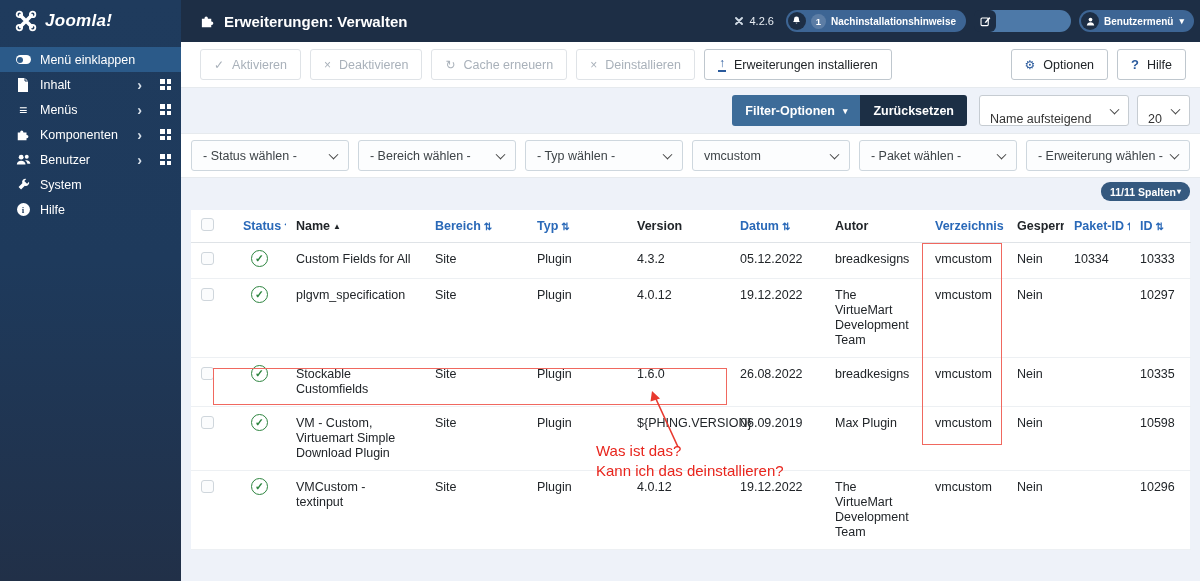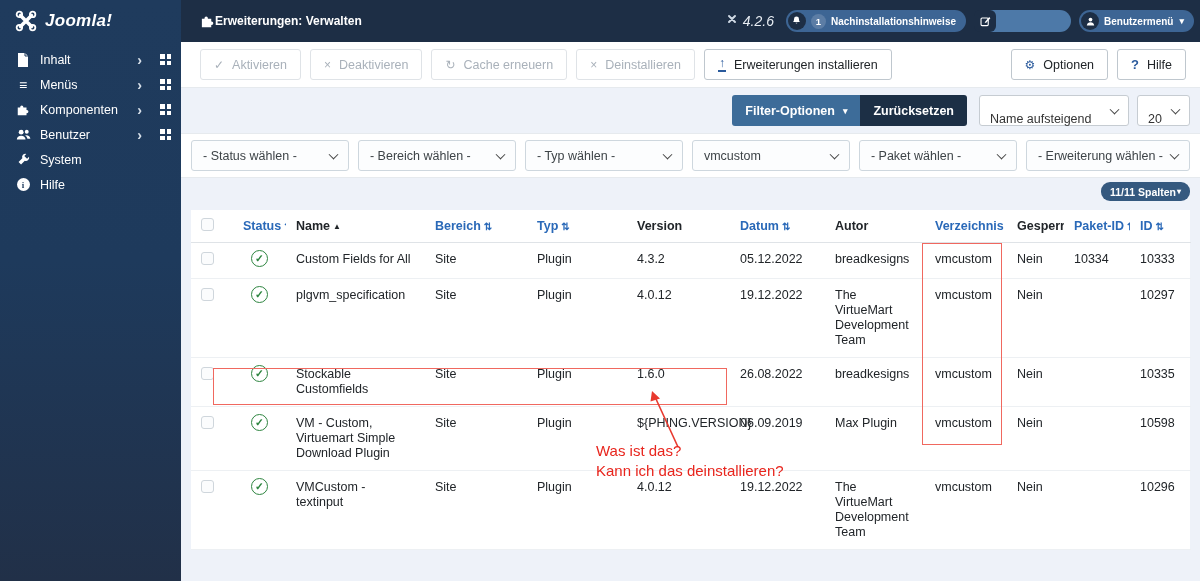--- a/index.html
+++ b/index.html
@@ -27,23 +27,23 @@
   .mi-grid::before { content:""; position: absolute; left: 0; right: 0; top: 4.5px; height: 2px; background: #1e3a5c; }
   .mi-grid::after  { content:""; position: absolute; top: 0; bottom: 0; left: 4.5px; width: 2px; background: #1e3a5c; }
   .toggle-pill { width: 15px; height: 9px; border-radius: 5px; background: #fff; position: relative; }
   .toggle-pill::before { content:""; position: absolute; left: 1.5px; top: 1.5px; width: 6px; height: 6px; border-radius: 50%; background: #2b5a89; }
   .info-circle { width: 13px; height: 13px; border-radius: 50%; background: #fff; color: #1e3a5c; font-size: 9px; font-weight: bold; display: flex; align-items: center; justify-content: center; font-family: "Liberation Serif", serif; }
   
   .topbar {
     position: absolute; left: 181px; top: 0; width: 1019px; height: 42px; z-index: 3;
     background: #1d2e45; display: flex; align-items: center; color: #fff;
   }
-  .page-title { display: flex; align-items: center; margin-left: 19px; font-size: 12px; font-weight: bold; }
+  .page-title { display: flex; align-items: center; gap: 9px; margin-left: 19px; font-size: 15px; font-weight: bold; }
   .topbar-right { margin-left: auto; display: flex; align-items: center; gap: 8px; margin-right: 6px; }
-  .version-chip { display: flex; align-items: flex-start; gap: 5px; font-size: 14px; color: #e8edf3; margin-right: 4px; font-style: italic; }
+  .version-chip { display: flex; align-items: flex-end; gap: 5px; font-size: 11px; color: #e8edf3; margin-right: 4px; }
   .pill {
     height: 22px; background: #3d6594; border-radius: 11px; display: flex; align-items: center;
     gap: 5px; color: #fff; font-size: 10px; font-weight: bold; padding: 0 10px 0 2px; cursor: pointer;
   }
   .pill-circle { width: 18px; height: 18px; border-radius: 50%; background: #1d2e45; display: flex; align-items: center; justify-content: center; flex-shrink: 0; }
   .badge-count { min-width: 15px; height: 15px; border-radius: 50%; background: #5c7da5; display: flex; align-items: center; justify-content: center; font-size: 9.5px; }
   .pill-edit { width: 97px; background: #4d79a8; padding: 0; justify-content: flex-start; }
   .edit-box { width: 22px; height: 22px; border-radius: 6px; background: #1d2e45; display: flex; align-items: center; justify-content: center; }
   .chev-dn { font-size: 9px; margin-left: 1px; }
   
@@ -124,20 +124,26 @@
     <svg width="22" height="22" viewBox="0 0 16 16">
       <path d="M4 4 L12 12 M12 4 L4 12" stroke="#fff" stroke-width="2.6" stroke-linecap="round" fill="none"></path>
       <circle cx="3.2" cy="3.2" r="2" fill="none" stroke="#fff" stroke-width="1.3"></circle>
       <circle cx="12.8" cy="3.2" r="2" fill="none" stroke="#fff" stroke-width="1.3"></circle>
       <circle cx="3.2" cy="12.8" r="2" fill="none" stroke="#fff" stroke-width="1.3"></circle>
       <circle cx="12.8" cy="12.8" r="2" fill="none" stroke="#fff" stroke-width="1.3"></circle>
     </svg>
     <span class="logo-text">Joomla!</span>
   </div>
   <div class="menu">
+    <div class="menu-item active">
+      <span class="mi-icon">
+          <span class="toggle-pill"></span>
+        </span>
+      <span class="mi-label">Menü einklappen</span>
+    </div>
     <div class="menu-item">
       <span class="mi-icon">
         <svg width="12" height="14" viewBox="0 0 12 14">
             <path d="M1 0h7l3 3v11H1z" fill="#fff"></path>
             <path d="M8 0v3h3" fill="none" stroke="#1e3a5c" stroke-width="1"></path>
           </svg>
       </span>
       <span class="mi-label">Inhalt</span>
       <span class="mi-chev">›</span>
       <span class="mi-grid"></span>

